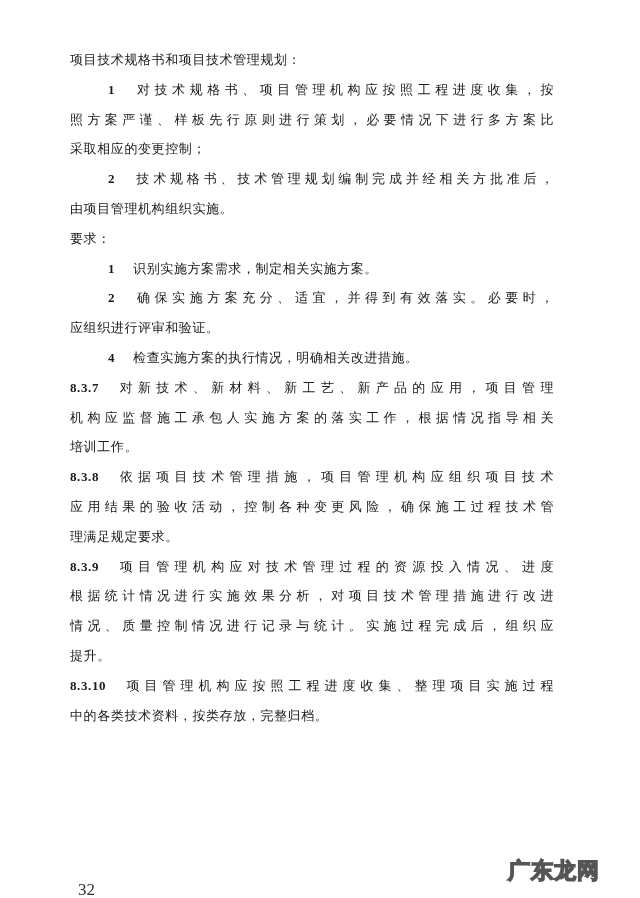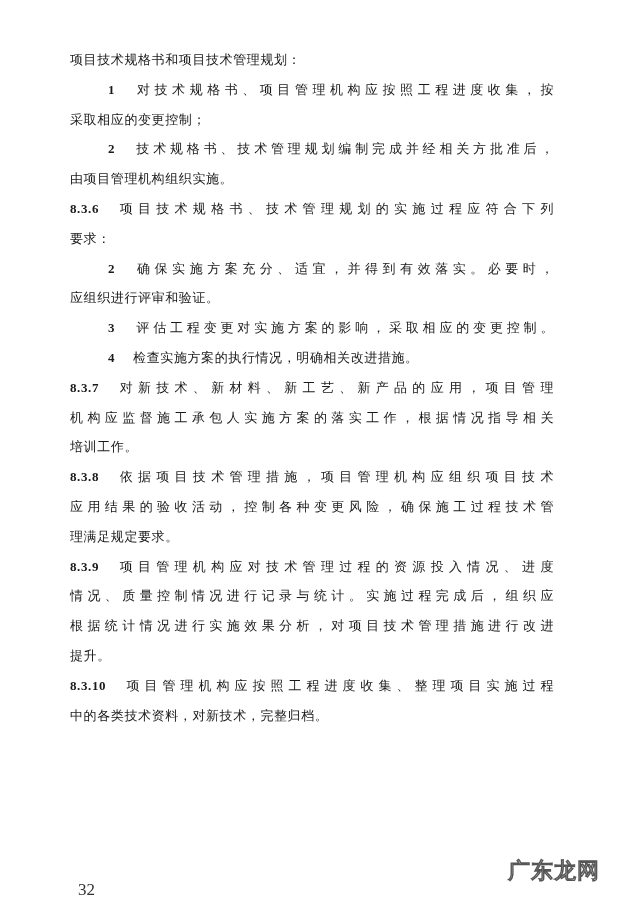--- a/index.html
+++ b/index.html
@@ -6,53 +6,53 @@
   body { width:640px; height:898px; background:#ffffff; position:relative; overflow:hidden;
          font-family:"DejaVu Serif","Liberation Serif",serif; color:#1a1a1a; }
   .page { position:absolute; left:70px; top:45px; width:484px; }
   .line { height:29.8px; line-height:29.8px; font-size:13px; white-space:nowrap;
           text-align:justify; text-align-last:justify; letter-spacing:0.6px; }
   .line.last { text-align-last:left; }
   .indent { padding-left:38px; }
   .num { font-family:"Liberation Serif",serif; font-weight:bold; margin-right:18px; }
   .clause { font-family:"Liberation Serif",serif; font-weight:bold; margin-right:16px; }
   .pageno { position:absolute; left:78px; top:880px; font-family:"Liberation Serif",serif; font-size:17px; color:#333; }
-  .watermark { position:absolute; left:508px; top:856px; font-family:"DejaVu Sans",sans-serif; font-weight:normal;
+  .watermark { position:absolute; left:508px; top:856px; font-family:"DejaVu Sans",sans-serif; font-weight:bold;
                font-size:22px; color:#fff; -webkit-text-stroke:1.4px #555; letter-spacing:1px; }
 </style>
 </head>
 <body>
 
 <div class="page">
   <div class="line last">项目技术规格书和项目技术管理规划：</div>
 
   <div class="line indent"><span class="num">1</span><span>对技术规格书、项目管理机构应按照工程进度收集，按</span></div>
+  <div class="line">照方案严谨、样板先行原则进行策划，必要情况下进行多方案比</div>
   <div class="line last">采取相应的变更控制；</div>
 
   <div class="line indent"><span class="num">2</span><span>技术规格书、技术管理规划编制完成并经相关方批准后，</span></div>
   <div class="line last">由项目管理机构组织实施。</div>
 
-  <div class="line"><span class="clause">8.3.6</span><span>项目技术规格书、技术管理规划的实施过程应符合下列</span></div>
   <div class="line last">要求：</div>
+  <div class="line indent last"><span class="num">1</span><span>识别实施方案需求，制定相关实施方案。</span></div>
   <div class="line indent"><span class="num">2</span><span>确保实施方案充分、适宜，并得到有效落实。必要时，</span></div>
   <div class="line last">应组织进行评审和验证。</div>
-  <div class="line indent"><span class="num">3</span><span>评估工程变更对实施方案的影响，采取相应的变更控制。</span></div>
   <div class="line indent last"><span class="num">4</span><span>检查实施方案的执行情况，明确相关改进措施。</span></div>
 
   <div class="line"><span class="clause">8.3.7</span><span>对新技术、新材料、新工艺、新产品的应用，项目管理</span></div>
   <div class="line">机构应监督施工承包人实施方案的落实工作，根据情况指导相关</div>
   <div class="line last">培训工作。</div>
 
   <div class="line"><span class="clause">8.3.8</span><span>依据项目技术管理措施，项目管理机构应组织项目技术</span></div>
   <div class="line">应用结果的验收活动，控制各种变更风险，确保施工过程技术管</div>
   <div class="line last">理满足规定要求。</div>
 
   <div class="line"><span class="clause">8.3.9</span><span>项目管理机构应对技术管理过程的资源投入情况、进度</span></div>
+  <div class="line">根据统计情况进行实施效果分析，对项目技术管理措施进行改进</div>
   <div class="line">情况、质量控制情况进行记录与统计。实施过程完成后，组织应</div>
-  <div class="line">根据统计情况进行实施效果分析，对项目技术管理措施进行改进</div>
   <div class="line last">提升。</div>
 
   <div class="line"><span class="clause">8.3.10</span><span>项目管理机构应按照工程进度收集、整理项目实施过程</span></div>
-  <div class="line last">中的各类技术资料，对新技术，完整归档。</div>
+  <div class="line last">中的各类技术资料，按类存放，完整归档。</div>
 </div>
 
 <div class="watermark">广东龙网</div>
 <div class="pageno">32</div>
 
 </body></html>

